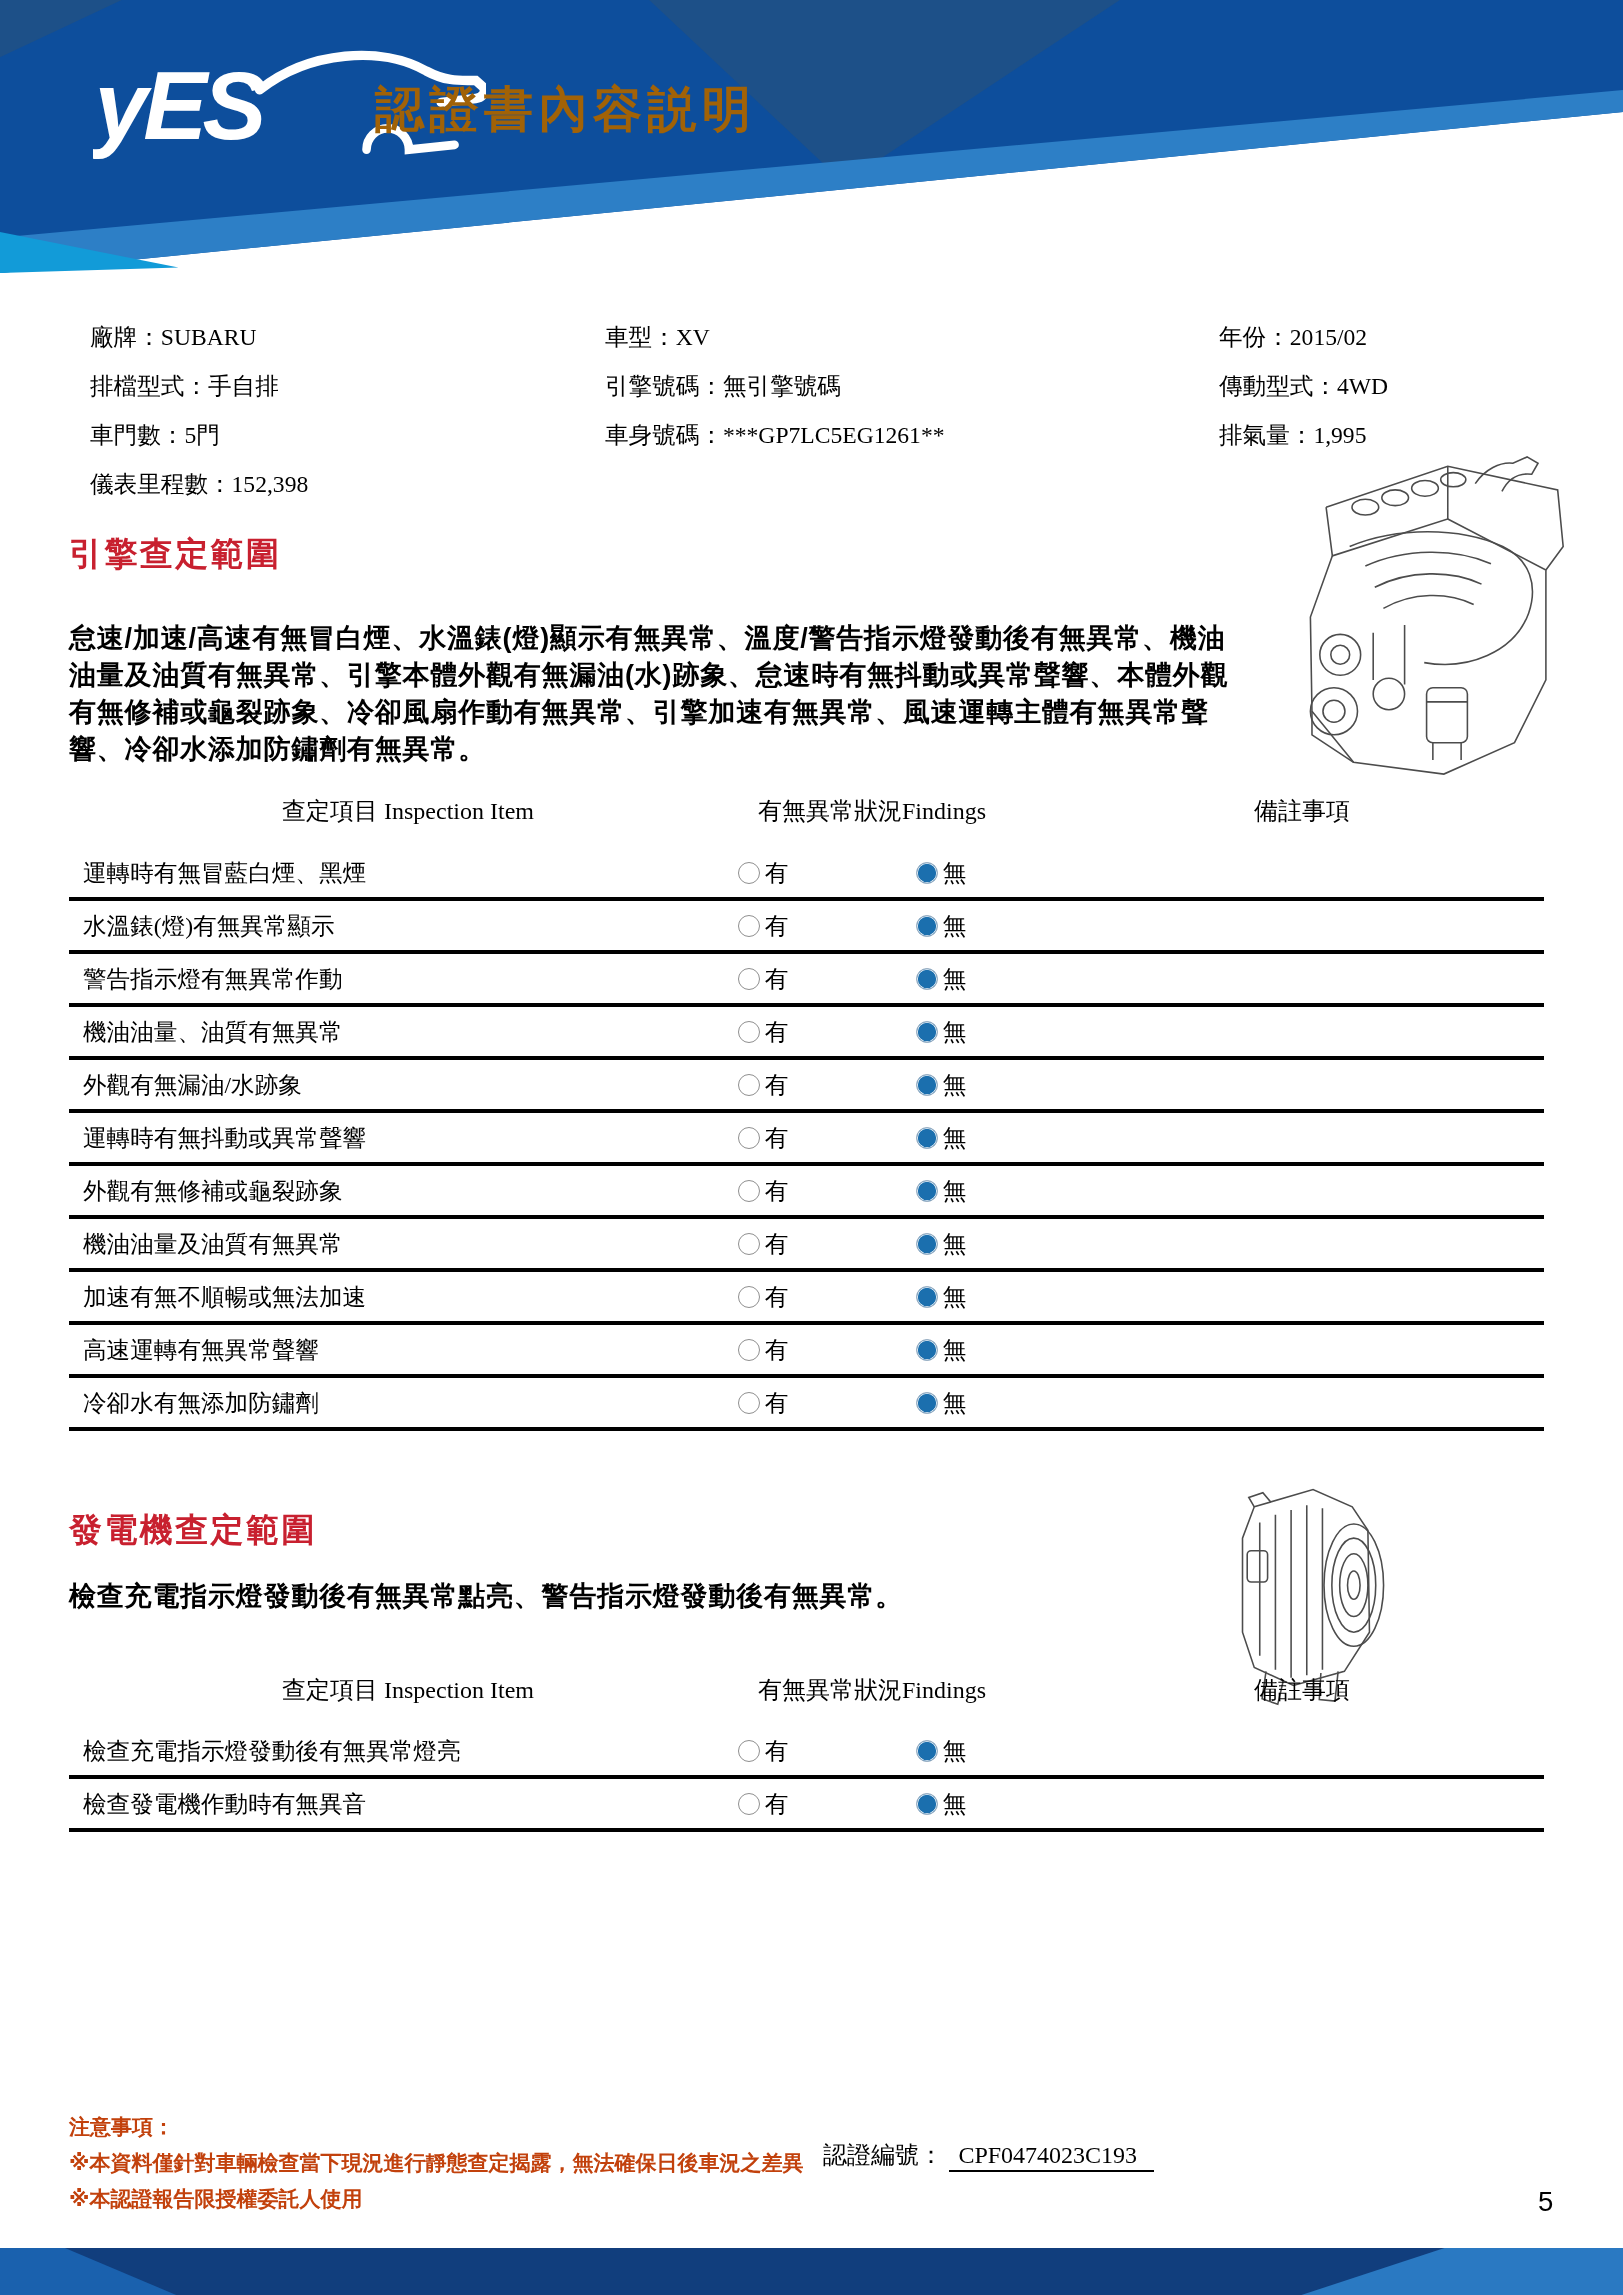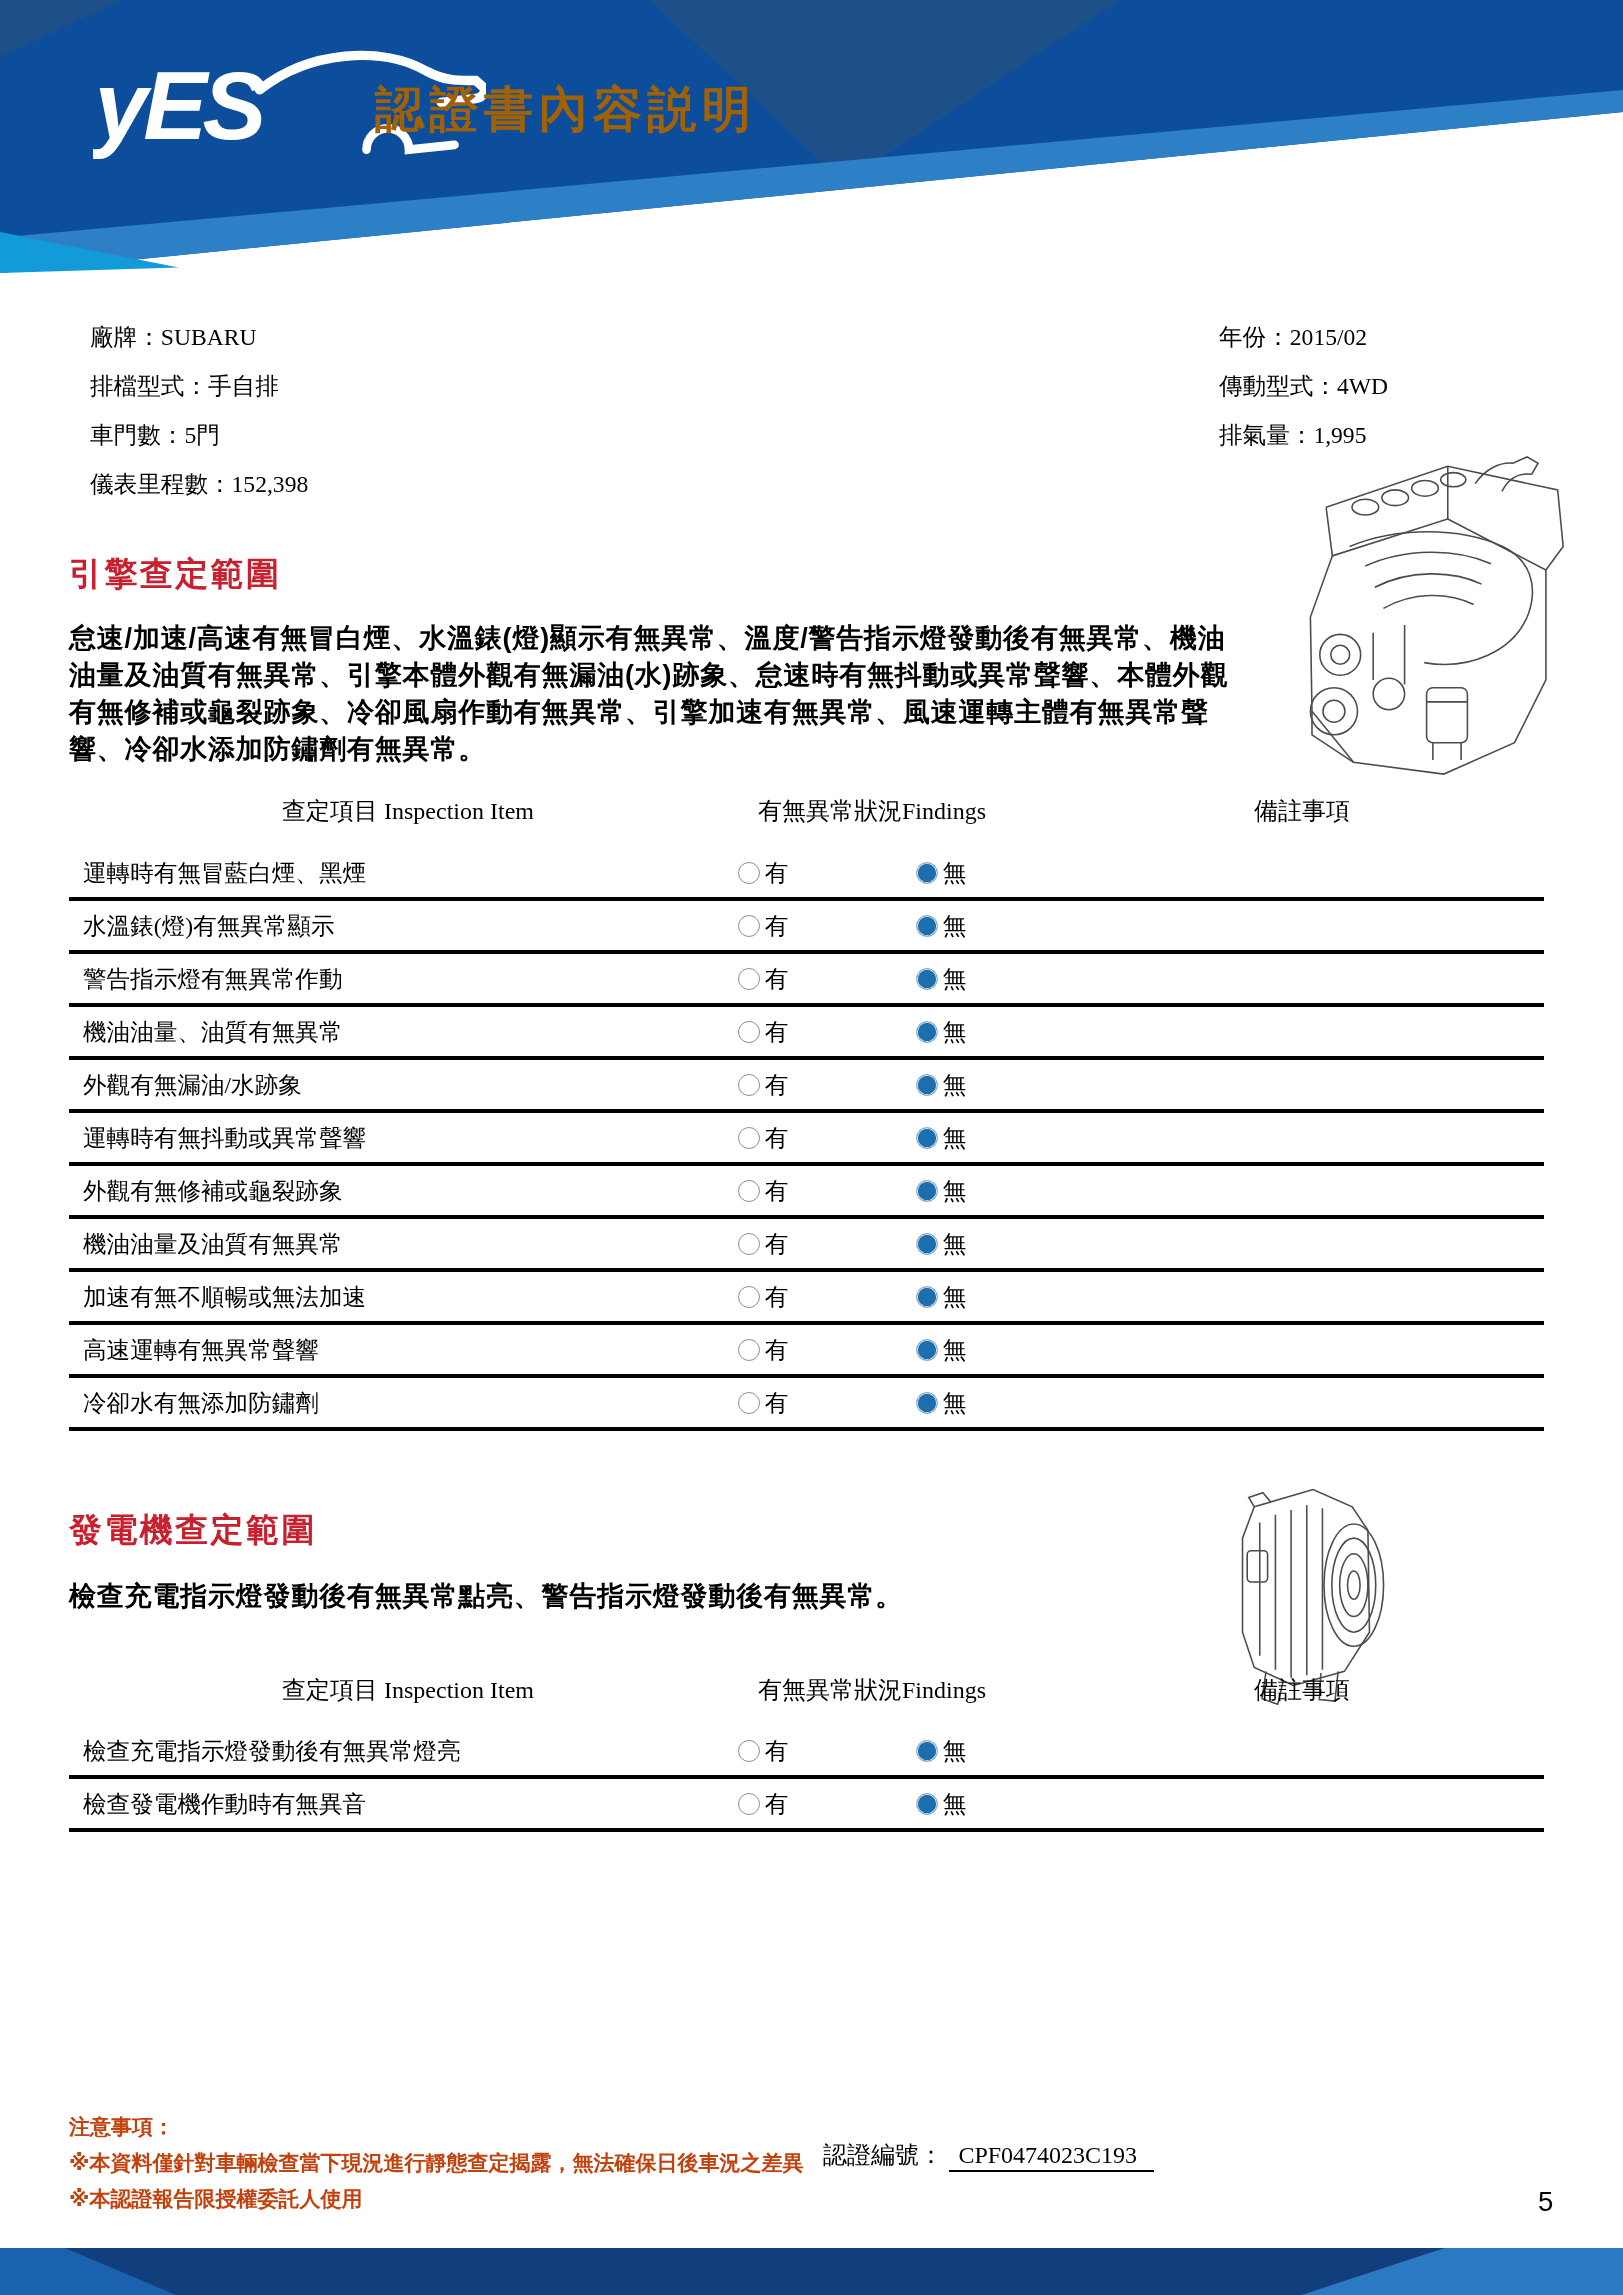--- a/index.html
+++ b/index.html
@@ -23,21 +23,21 @@
     position:absolute;left:375px;top:77px;font-size:49px;font-weight:900;
     color:#a16207;letter-spacing:5.5px;white-space:nowrap;
   }
   
   .info-col{position:absolute;top:313px;font-family:"Liberation Serif","DejaVu Serif",serif;font-size:23.6px;}
   .info-line{height:49px;line-height:49px;white-space:nowrap;}
   #info-col1{left:90px;} #info-col2{left:605px;} #info-col3{left:1219px;}
   
   .sec-title{position:absolute;left:69px;font-size:33px;font-weight:900;color:#c8202f;letter-spacing:2.4px;}
   .sec-para{position:absolute;left:69px;font-size:27px;font-weight:700;line-height:37px;letter-spacing:0.8px;}
-  #engine-title{top:552px;}
+  #engine-title{top:532px;}
   #engine-para{top:620px;width:1178px;}
   #gen-title{top:1508px;}
   #gen-para{top:1578px;width:1178px;}
   
   .thead{position:absolute;font-family:"Liberation Serif","DejaVu Serif",serif;font-size:24px;white-space:nowrap;}
   .th-c{position:absolute;transform:translateX(-50%);}
   .tbl{position:absolute;left:69px;width:1475px;}
   #engine-table{top:848px;} #gen-table{top:1726px;}
   .trow{position:relative;height:53px;box-sizing:border-box;border-bottom:4.7px solid #000;}
   .titem{
@@ -85,20 +85,25 @@
     </svg>
 
     <div class="hdr-title">認證書內容説明</div>
   </div>
 
   <div class="info-col" id="info-col1">
       <div class="info-line"><span>廠牌：</span><span>SUBARU</span></div>
       <div class="info-line"><span>排檔型式：</span><span>手自排</span></div>
       <div class="info-line"><span>車門數：</span><span>5門</span></div>
       <div class="info-line"><span>儀表里程數：</span><span>152,398</span></div>
+    </div>
+  <div class="info-col" id="info-col2">
+      <div class="info-line"><span>車型：</span><span>XV</span></div>
+      <div class="info-line"><span>引擎號碼：</span><span>無引擎號碼</span></div>
+      <div class="info-line"><span>車身號碼：</span><span>***GP7LC5EG1261**</span></div>
     </div>
   <div class="info-col" id="info-col3">
       <div class="info-line"><span>年份：</span><span>2015/02</span></div>
       <div class="info-line"><span>傳動型式：</span><span>4WD</span></div>
       <div class="info-line"><span>排氣量：</span><span>1,995</span></div>
     </div>
 
   <div class="sec-title" id="engine-title">引擎查定範圍</div>
   <div class="sec-para" id="engine-para">怠速/加速/高速有無冒白煙、水溫錶(燈)顯示有無異常、溫度/警告指示燈發動後有無異常、機油油量及油質有無異常、引擎本體外觀有無漏油(水)跡象、怠速時有無抖動或異常聲響、本體外觀有無修補或龜裂跡象、冷卻風扇作動有無異常、引擎加速有無異常、風速運轉主體有無異常聲響、冷卻水添加防鏽劑有無異常。</div>
 

